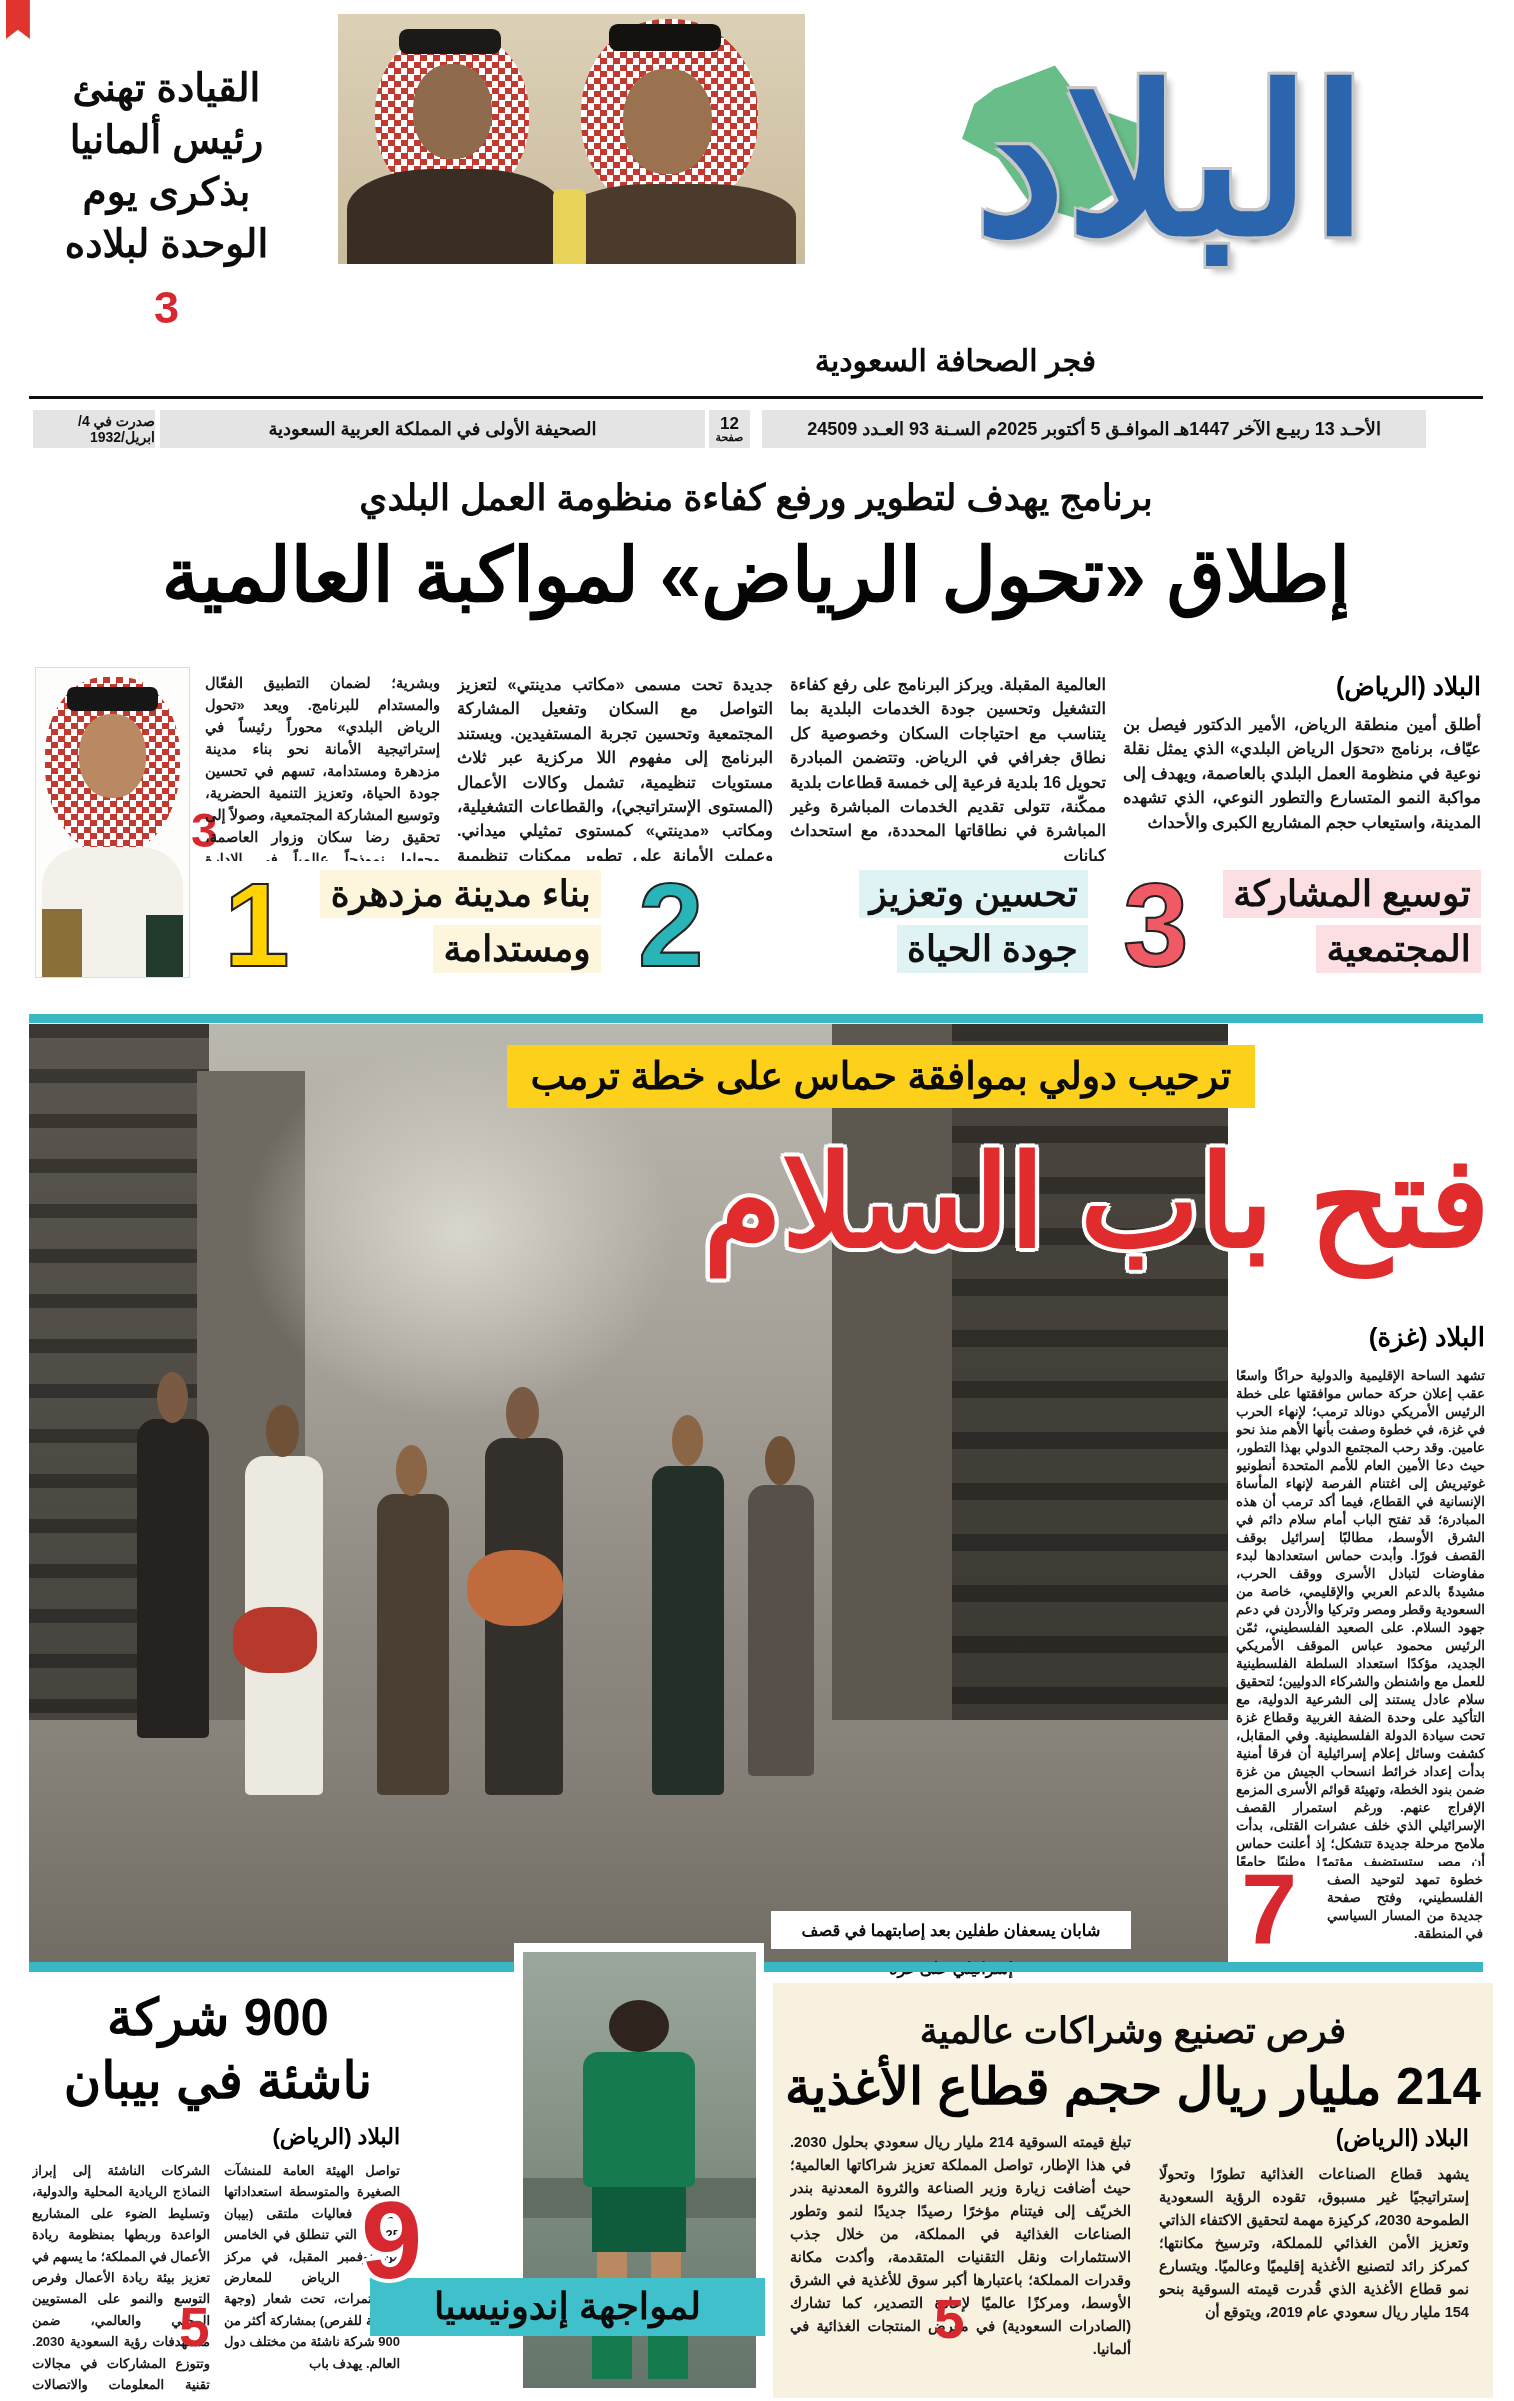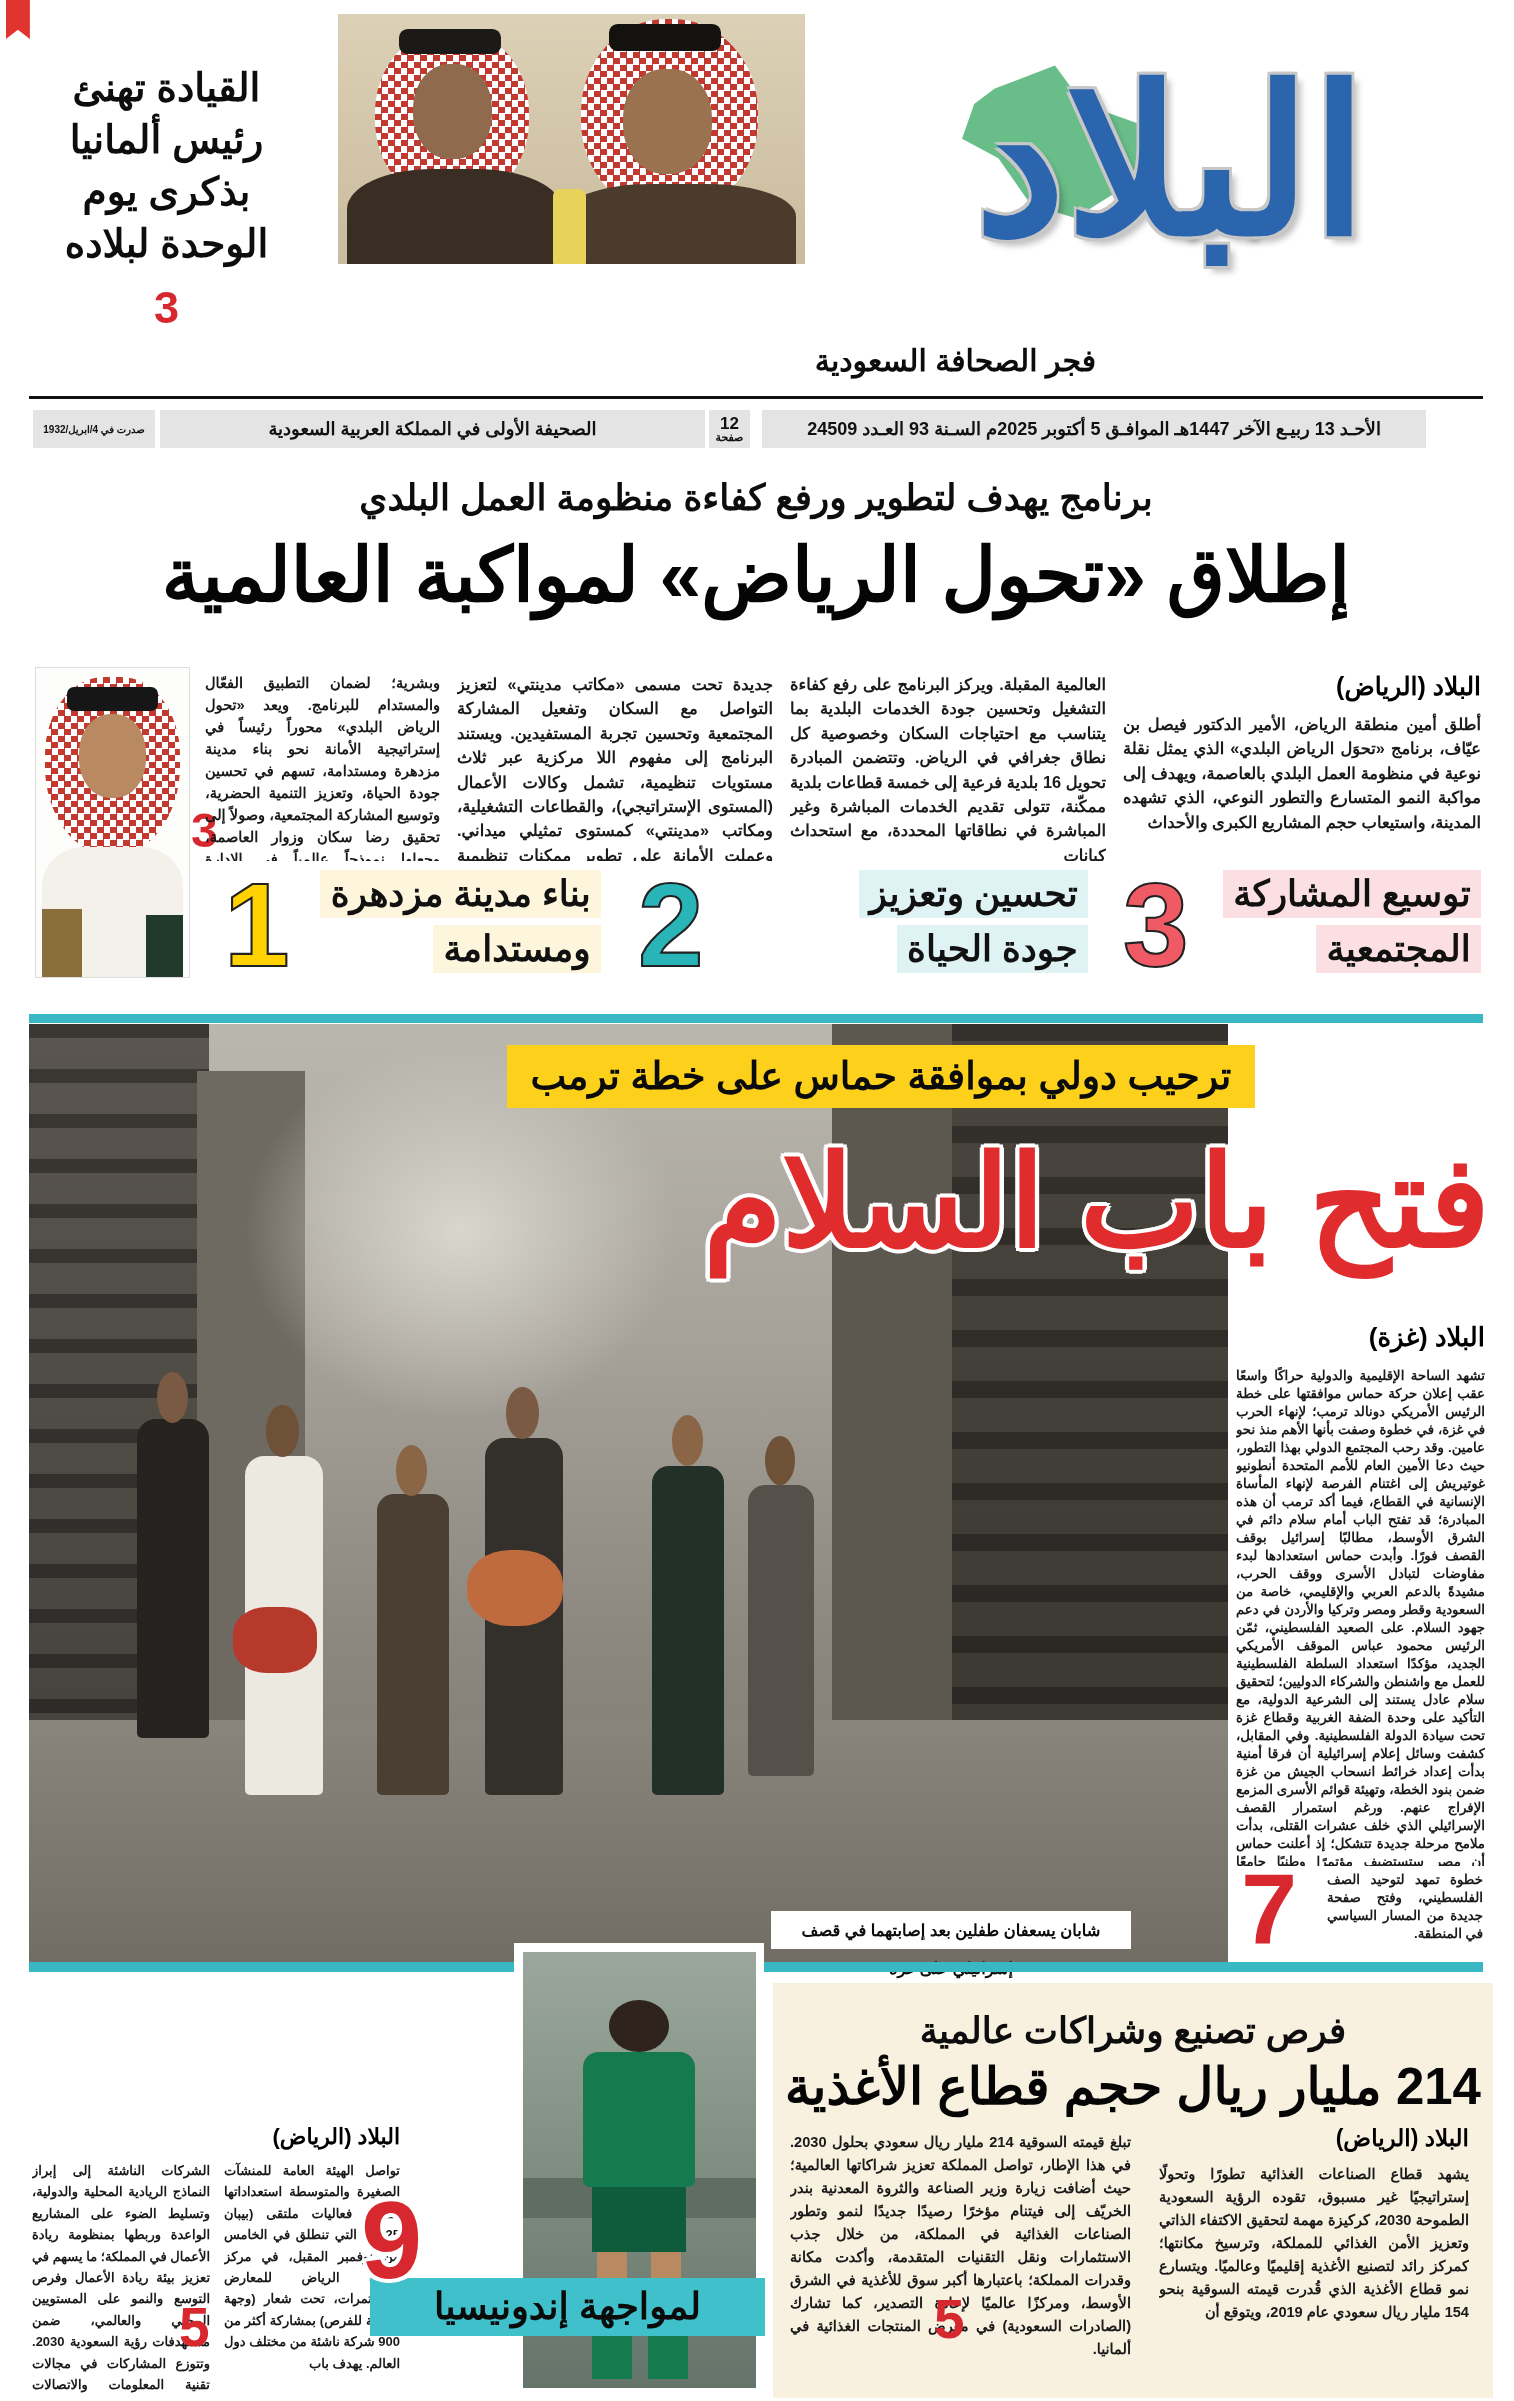--- a/index.html
+++ b/index.html
@@ -64,21 +64,21 @@
   <div class="abs" style="left:858px;top:15.4px;width:628px;height:319px;">
     <div class="abs" style="left:101px;top:15.4px;width:202px;height:193px;background:#69bd88;
                 clip-path:polygon(18% 30%,48% 18%,62% 38%,100% 52%,90% 76%,58% 97%,36% 90%,20% 66%,2% 56%,8% 38%);"></div>
     <div class="abs" style="left:0;top:-24px;width:100%;text-align:center;font-weight:bold;font-size:204px;line-height:343px;
                 color:#2a65ad;text-shadow:2.6px 2.6px 0 #c7c7c7,-2.6px -2.6px 0 #c7c7c7,2.6px -2.6px 0 #c7c7c7,-2.6px 2.6px 0 #c7c7c7,6px 6px 6.9px rgba(0,0,0,0.25);">البلاد</div>
   </div>
   <div class="abs b" style="left:815px;top:343px;width:283px;text-align:center;font-size:30px;color:#0c0c0c;">فجر الصحافة السعودية</div>
 
   <div class="abs" style="left:30px;top:396px;width:1454px;height:2.6px;background:#111;"></div>
 
-  <div class="abs graycell" style="left:34px;top:410px;width:122px;height:38px;font-size:10px;">صدرت في 4/ابريل/1932</div>
+  <div class="abs graycell" style="left:34px;top:410px;width:122px;height:38px;font-size:14px;">صدرت في 4/ابريل/1932</div>
   <div class="abs graycell" style="left:161px;top:410px;width:545px;height:38px;font-size:18px;">الصحيفة الأولى في المملكة العربية السعودية</div>
   <div class="abs graycell" style="left:710px;top:410px;width:41px;height:38px;flex-direction:column;line-height:1;">
     <span style="font-size:17px;">12</span>
     <span style="font-size:11px;">صفحة</span>
   </div>
   <div class="abs graycell" style="left:763px;top:410px;width:664px;height:38px;font-size:18px;text-align:center;">الأحـد 13 ربيـع الآخر 1447هـ الموافـق 5 أكتوبر 2025م السـنة 93 العـدد 24509</div>
 
   <div class="abs c b" style="left:30px;top:520px;width:1454px;font-size:75px;line-height:111px;color:#050505;">إطلاق «تحول الرياض» لمواكبة العالمية</div>
   <div class="abs c b" style="left:30px;top:477px;width:1454px;font-size:36px;color:#0d0d0d;">برنامج يهدف لتطوير ورفع كفاءة منظومة العمل البلدي</div>
 
@@ -153,20 +153,24 @@
 
   <div class="abs byline" style="left:1237px;top:1322px;width:249px;font-size:26px;">البلاد (غزة)</div>
   <div class="abs j bodytxt" style="left:1237px;top:1367px;width:249px;height:499px;overflow:hidden;font-size:13.3px;line-height:18px;">تشهد الساحة الإقليمية والدولية حراكًا واسعًا عقب إعلان حركة حماس موافقتها على خطة الرئيس الأمريكي دونالد ترمب؛ لإنهاء الحرب في غزة، في خطوة وصفت بأنها الأهم منذ نحو عامين. وقد رحب المجتمع الدولي بهذا التطور، حيث دعا الأمين العام للأمم المتحدة أنطونيو غوتيريش إلى اغتنام الفرصة لإنهاء المأساة الإنسانية في القطاع، فيما أكد ترمب أن هذه المبادرة؛ قد تفتح الباب أمام سلام دائم في الشرق الأوسط، مطالبًا إسرائيل بوقف القصف فورًا. وأبدت حماس استعدادها لبدء مفاوضات لتبادل الأسرى ووقف الحرب، مشيدةً بالدعم العربي والإقليمي، خاصة من السعودية وقطر ومصر وتركيا والأردن في دعم جهود السلام. على الصعيد الفلسطيني، ثمّن الرئيس محمود عباس الموقف الأمريكي الجديد، مؤكدًا استعداد السلطة الفلسطينية للعمل مع واشنطن والشركاء الدوليين؛ لتحقيق سلام عادل يستند إلى الشرعية الدولية، مع التأكيد على وحدة الضفة الغربية وقطاع غزة تحت سيادة الدولة الفلسطينية. وفي المقابل، كشفت وسائل إعلام إسرائيلية أن فرقا أمنية بدأت إعداد خرائط انسحاب الجيش من غزة ضمن بنود الخطة، وتهيئة قوائم الأسرى المزمع الإفراج عنهم. ورغم استمرار القصف الإسرائيلي الذي خلف عشرات القتلى، بدأت ملامح مرحلة جديدة تتشكل؛ إذ أعلنت حماس أن مصر ستستضيف مؤتمرًا وطنيًا جامعًا للفصائل الفلسطينية لبحث مستقبل غزة ووضع آليات لإدارتها بعد الحرب، في</div>
   <div class="abs j bodytxt" style="left:1328px;top:1871px;width:156px;height:93px;overflow:hidden;font-size:13.3px;line-height:18px;">خطوة تمهد لتوحيد الصف الفلسطيني، وفتح صفحة جديدة من المسار السياسي في المنطقة.</div>
   <div class="abs bigred outline-white" style="left:1242px;top:1859px;font-size:101px;line-height:1;">7</div>
 
   <div class="abs c b" style="left:772px;top:1911px;width:360px;height:38px;line-height:38px;background:#fff;font-size:16.3px;color:#0b0b0b;">شابان يسعفان طفلين بعد إصابتهما في قصف إسرائيلي على غزة</div>
 
   <div class="abs" style="left:30px;top:1962px;width:1454px;height:10.3px;background:#39b7c2;"></div>
 
+  <div class="abs c b" style="left:39px;top:1986px;width:360px;font-size:51px;line-height:63px;color:#050505;">
+    <div>900 شركة</div>
+    <div>ناشئة في بيبان</div>
+  </div>
   <div class="abs byline" style="left:225px;top:2124px;width:176px;font-size:22px;">البلاد (الرياض)</div>
   <div class="abs j bodytxt" style="left:225px;top:2160px;width:176px;height:233px;overflow:hidden;font-size:13px;line-height:21.4px;">تواصل الهيئة العامة للمنشآت الصغيرة والمتوسطة استعداداتها لتنظيم فعاليات ملتقى (بيبان 2025)، التي تنطلق في الخامس من نوفمبر المقبل، في مركز واجهة الرياض للمعارض والمؤتمرات، تحت شعار (وجهة عالمية للفرص) بمشاركة أكثر من 900 شركة ناشئة من مختلف دول العالم. يهدف باب</div>
   <div class="abs j bodytxt" style="left:33px;top:2160px;width:178px;height:233px;overflow:hidden;font-size:13px;line-height:21.4px;">الشركات الناشئة إلى إبراز النماذج الريادية المحلية والدولية، وتسليط الضوء على المشاريع الواعدة وربطها بمنظومة ريادة الأعمال في المملكة؛ ما يسهم في تعزيز بيئة ريادة الأعمال وفرص التوسع والنمو على المستويين المحلي والعالمي، ضمن مستهدفات رؤية السعودية 2030. وتتوزع المشاركات في مجالات تقنية المعلومات والاتصالات والتعليم والفنون والترفيه.</div>
   <div class="abs bigred" style="left:180px;top:2300px;font-size:55px;line-height:1;">5</div>
 
   <div class="abs" style="left:515px;top:1943px;width:250px;height:453px;background:#fff;padding:0;">
     <div class="abs ph fb-ph" style="left:8.6px;top:8.6px;width:233px;height:436px;">
       <div class="blob" style="left:0;top:52%;width:100%;height:9%;background:#5f6d62;"></div>
       <div class="blob" style="left:37%;top:11%;width:26%;height:12%;background:#2e241d;border-radius:50%;"></div>
       <div class="blob" style="left:26%;top:23%;width:48%;height:31%;background:#157a4e;border-radius:15.4px 15.4px 6.9px 6.9px;"></div>

